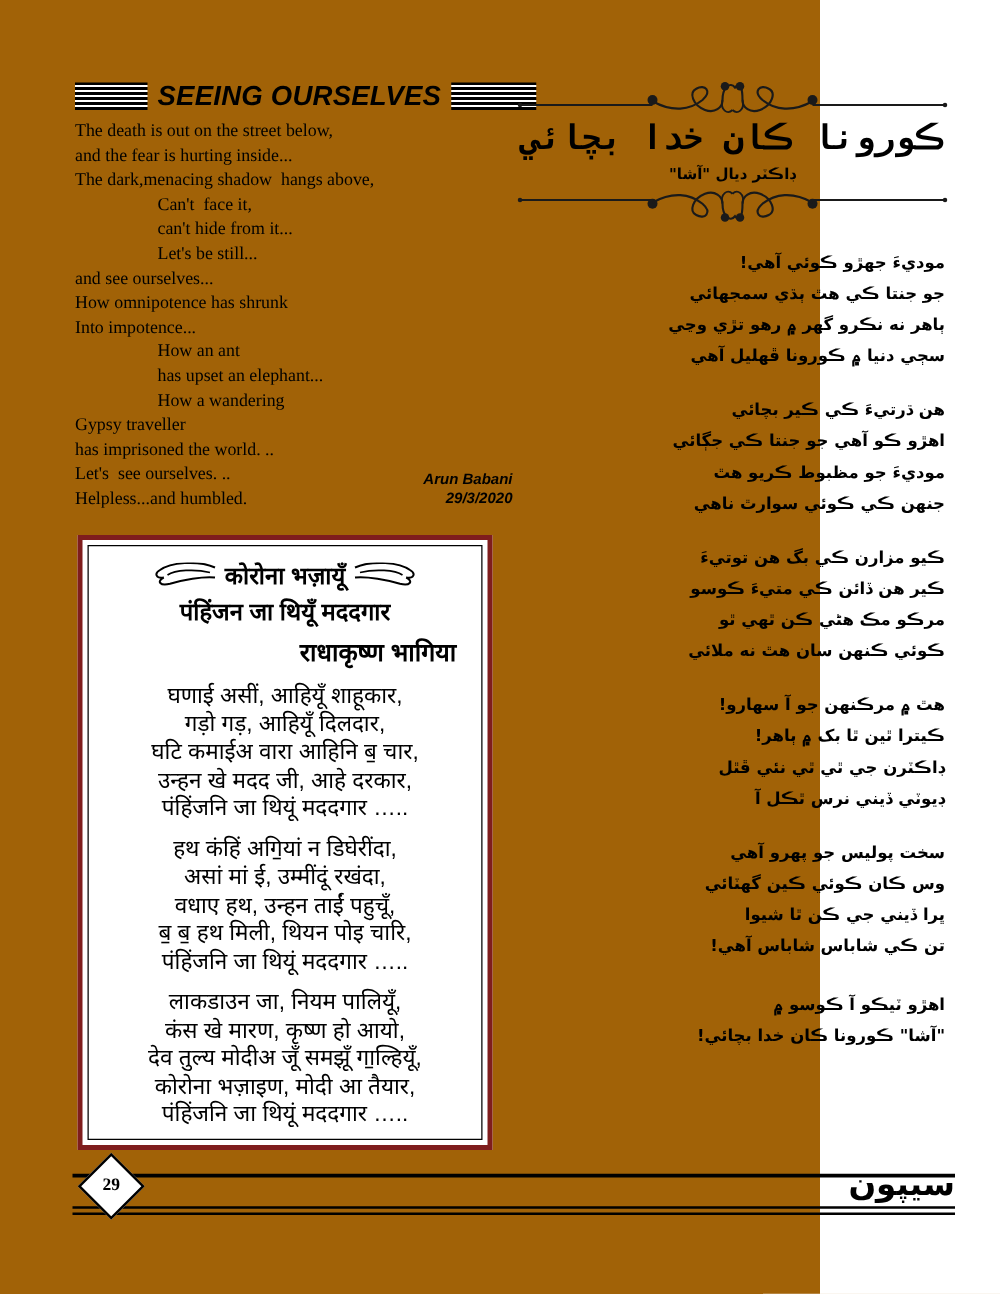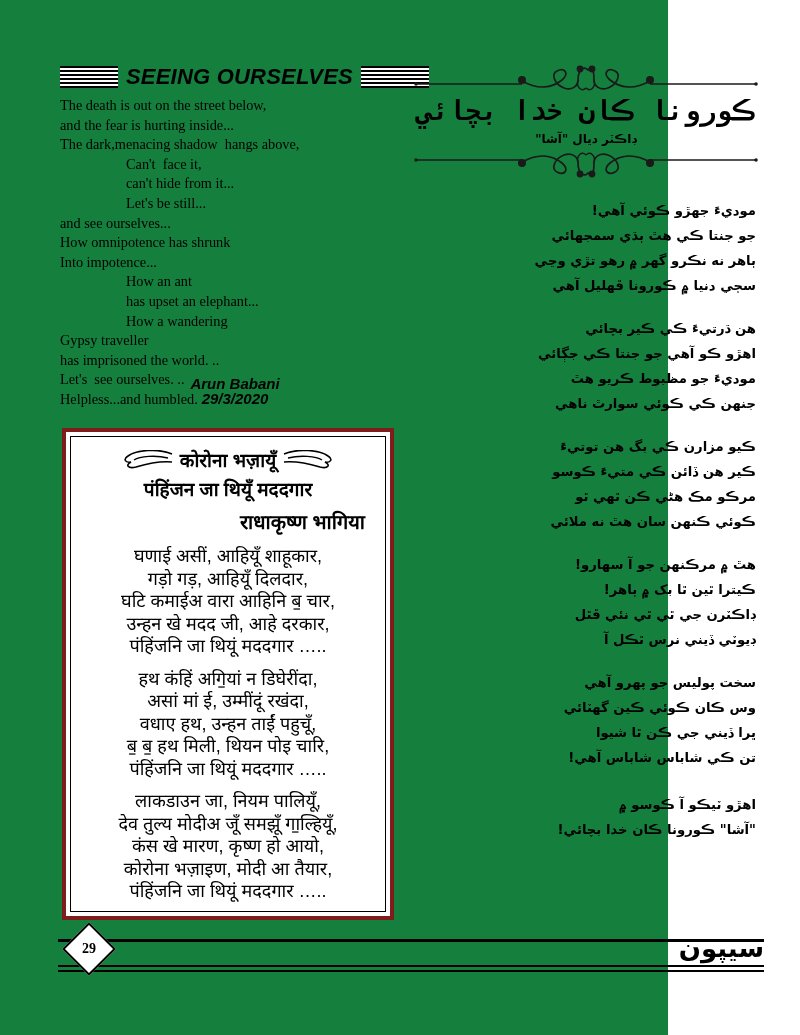--- a/index.html
+++ b/index.html
@@ -13,22 +13,21 @@
     position: relative;
     font-family: "Liberation Serif", serif;
     color: #000000;
     overflow: hidden;
   }
   .page {
     position: absolute;
     left: 0; top: 0;
     width: 656px;
     height: 1035px;
-    background: #15803d;
-    padding-left: 12px;
+    background: #a16207;
   }
 
   
   .col-left {
     position: absolute;
     left: 60px;
     top: 62px;
     width: 350px;
   }
 
@@ -65,23 +64,23 @@
     line-height: 19.6px;
     margin-top: 2px;
   }
   .eng-line { white-space: pre; }
   .eng-line.ind { padding-left: 66px; }
 
   .eng-sig {
     font-family: "Liberation Sans", sans-serif;
     font-style: italic;
     font-weight: bold;
-    font-size: 15px;
+    font-size: 12px;
     line-height: 15px;
-    text-align: center;
+    text-align: right;
     width: 350px;
     margin-top: -34px;
     margin-bottom: 4px;
   }
   .eng-sig .dt { font-weight: bold; }
 
   
   .box-wrap {
     position: absolute;
     left: 62px;
@@ -322,22 +321,22 @@
       <div class="dev-stanza">
         <div class="dl">हथ कंहिं अगि॒यां न डिघेरींदा,</div>
         <div class="dl">असां मां ई, उम्मींदूं रखंदा,</div>
         <div class="dl">वधाए हथ, उन्हन ताईं पहुचूँ,</div>
         <div class="dl">ब॒ ब॒ हथ मिली, थियन पोइ चारि,</div>
         <div class="dl">पंहिंजनि जा थियूं मददगार …..</div>
       </div>
 
       <div class="dev-stanza">
         <div class="dl">लाकडाउन जा, नियम पालियूँ,</div>
+        <div class="dl">कंस खे मारण, कृष्ण हो आयो,</div>
         <div class="dl">देव तुल्य मोदीअ जूँ समझूँ गा॒ल्हियूँ,</div>
-        <div class="dl">कंस खे मारण, कृष्ण हो आयो,</div>
         <div class="dl">कोरोना भज़ाइण, मोदी आ तैयार,</div>
         <div class="dl">पंहिंजनि जा थियूं मददगार …..</div>
       </div>
 
     </div>
   </div>
 
   <div class="col-right">
 
     <svg class="orn" viewBox="0 0 348 34">

